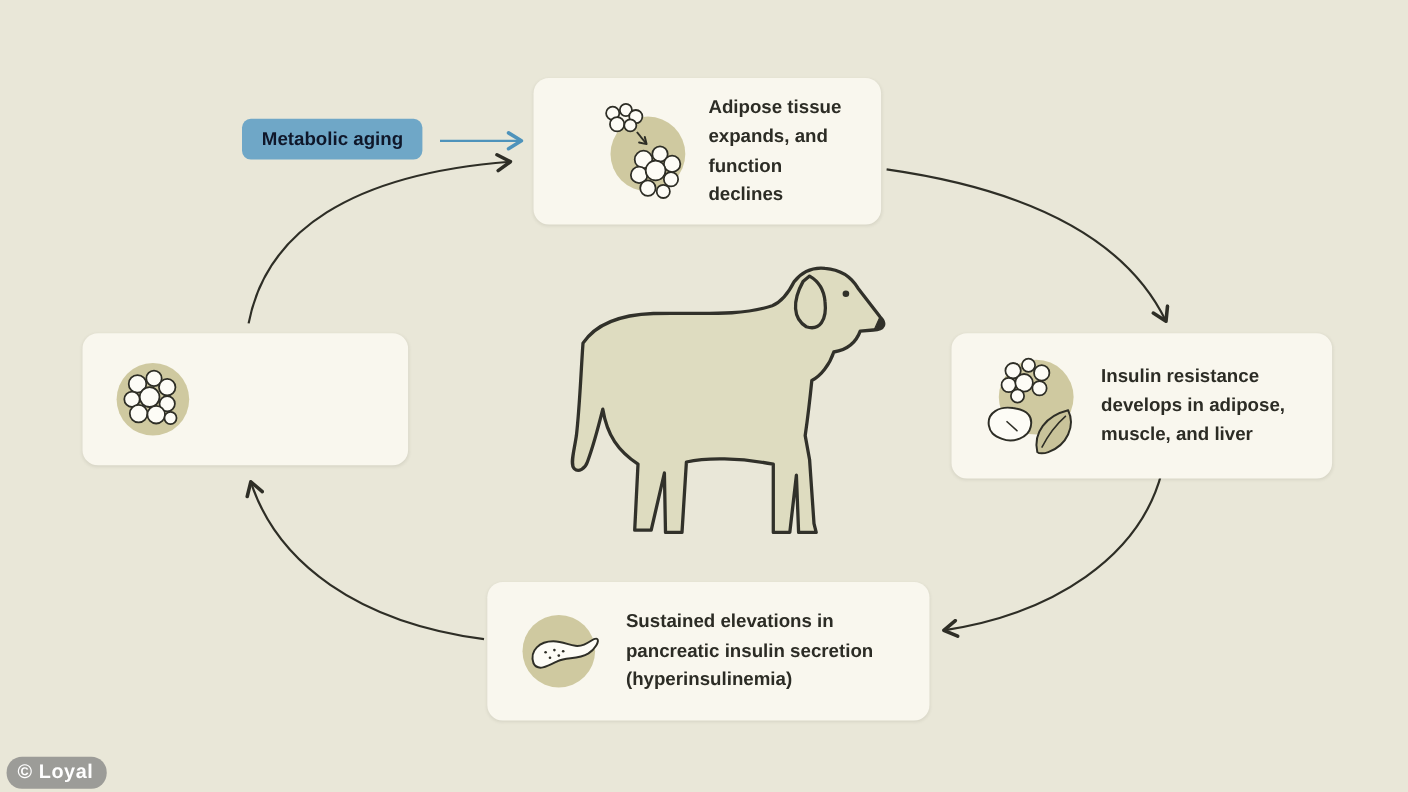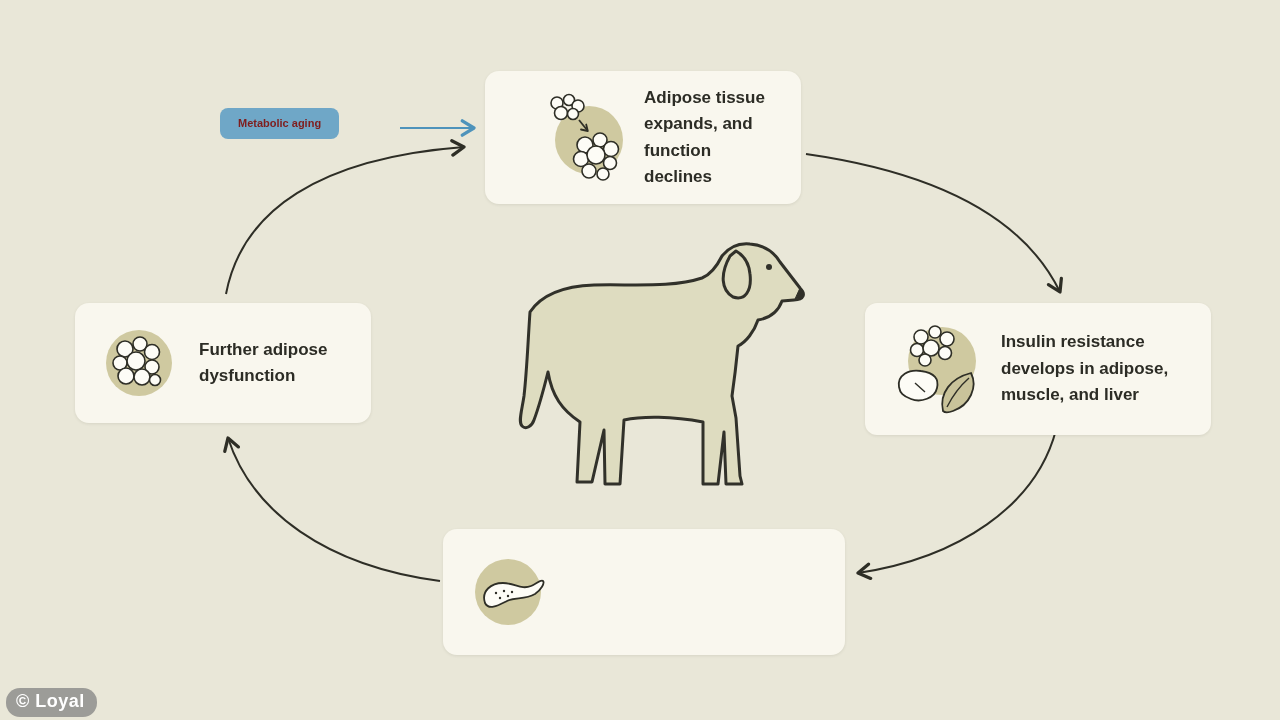--- a/index.html
+++ b/index.html
@@ -28,32 +28,32 @@
     box-sizing:border-box;
   }
   .card-text{
     color:#2c2c25;
     font-size:17px;
     font-weight:600;
     line-height:1.55;
   }
   .card-top{left:485px;top:71px;width:316px;min-height:128px;padding-left:48px;}
   .card-top .card-text{width:168px;}
-  .card-right{left:865px;top:303px;width:346px;min-height:122px;border-radius:12px;}
+  .card-right{left:865px;top:303px;width:346px;min-height:122px;}
   .card-right .card-text{width:204px;}
   .card-bottom{left:443px;top:529px;width:402px;min-height:126px;}
   .card-bottom .card-text{width:252px;}
   .card-left{left:75px;top:303px;width:296px;min-height:120px;}
   .card-left .card-text{width:162px;}
   .icon-wrap{flex:0 0 auto;display:flex;align-items:center;justify-content:center;}
   .pill-label{
     position:absolute;left:220px;top:108px;
     background:#6fa7c7;
-    color:#7f1d1d;
-    font-size:11px;font-weight:700;
+    color:#0f172a;
+    font-size:17px;font-weight:700;
     padding:10px 18px;
     border-radius:8px;
     line-height:1;
   }
   .dog-wrap{
     position:absolute;left:482px;top:232px;width:330px;height:256px;
   }
   .watermark{
     position:absolute;left:6px;top:688px;
     background:rgba(135,135,133,0.78);
@@ -178,37 +178,37 @@
         <path d="M22,56 C18,44 28,36 40,36 C52,36 58,43 68,39 C74,36.5 78,32 80,34 C82,36 78,43 72,47 C62,53 52,50 44,54 C36,58 26,64 22,56 Z" fill="#fdfcf6" stroke="#2e2e26" stroke-width="1.8"></path>
         <g fill="#2e2e26">
           <circle cx="33" cy="46" r="1.2"></circle>
             <circle cx="41" cy="44" r="1.2"></circle>
           <circle cx="49" cy="45" r="1.2"></circle>
             <circle cx="37" cy="51" r="1.2"></circle>
           <circle cx="45" cy="49" r="1.2"></circle>
         </g>
       </svg>
     </div>
+    <div class="card-text">Sustained elevations in pancreatic insulin secretion (hyperinsulinemia)</div>
   </div>
 
   <div class="card card-left">
     <div class="icon-wrap">
       <svg width="88" height="88" viewBox="0 0 88 88">
         <circle cx="44" cy="44" r="33" fill="#cfc9a0"></circle>
         <g fill="#fdfcf6" stroke="#2e2e26" stroke-width="1.6">
           <circle cx="30" cy="30" r="8"></circle>
             <circle cx="45" cy="25" r="7"></circle>
           <circle cx="57" cy="33" r="7.5"></circle>
             <circle cx="25" cy="44" r="7"></circle>
           <circle cx="41" cy="42" r="9"></circle>
             <circle cx="57" cy="48" r="7"></circle>
           <circle cx="31" cy="57" r="8"></circle>
             <circle cx="47" cy="58" r="8"></circle>
           <circle cx="60" cy="61" r="5.5"></circle>
         </g>
       </svg>
     </div>
-    <div class="card-text">Further adipose dysfunction</div>
   </div>
 
   <div class="watermark">© Loyal</div>
 
 </div>
 
 </body></html>

